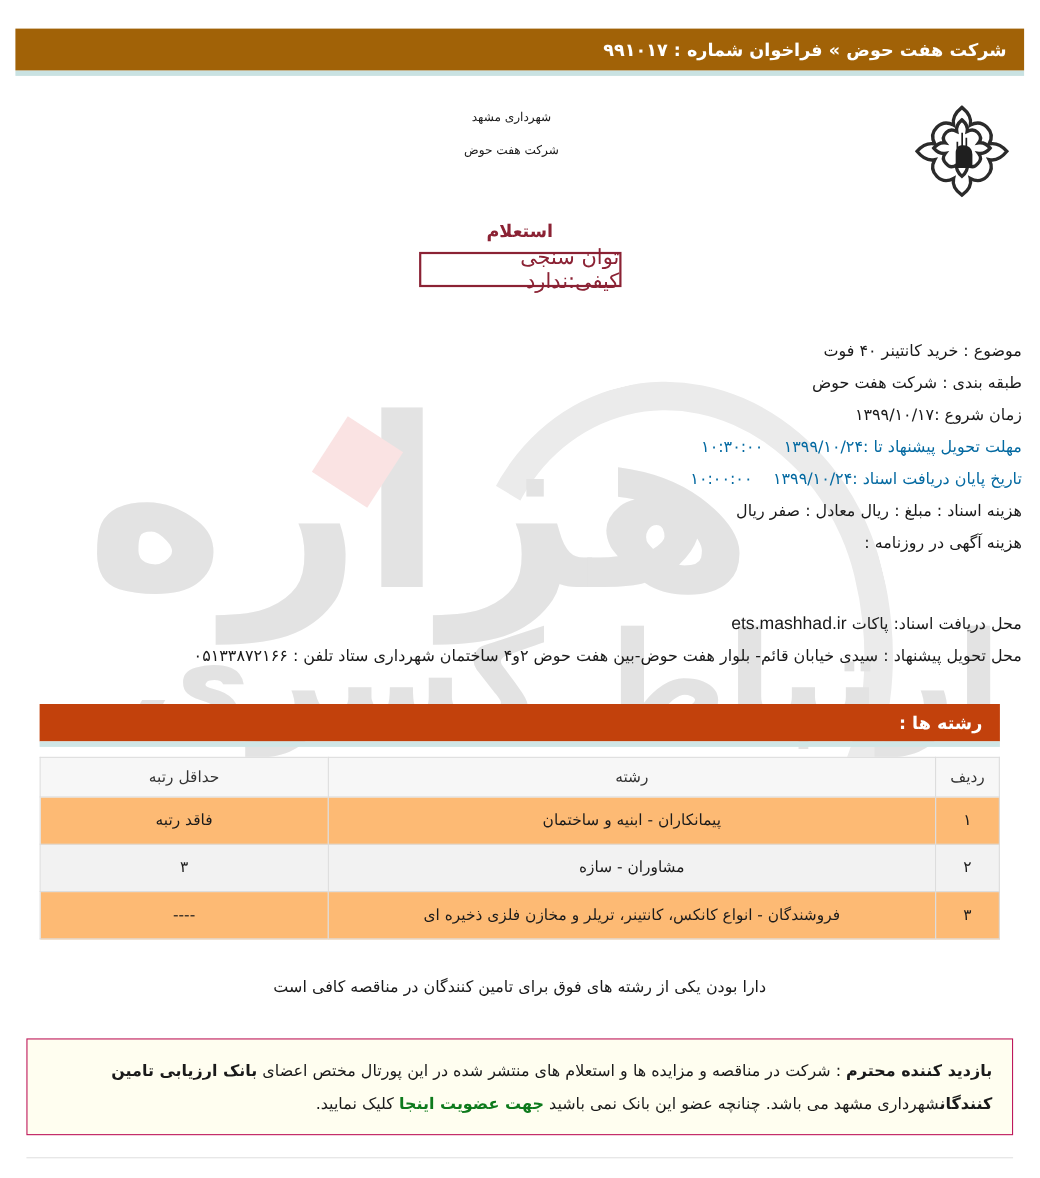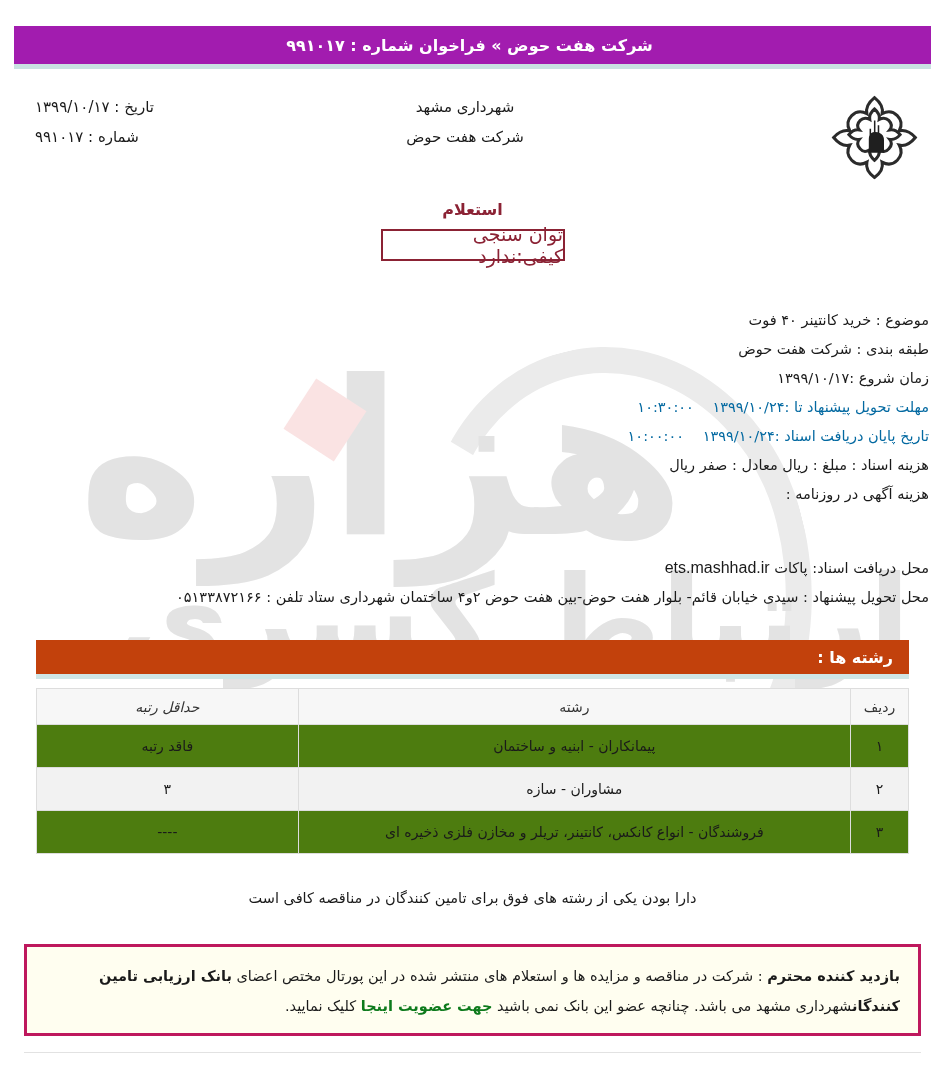--- a/index.html
+++ b/index.html
@@ -68,26 +68,26 @@
     transform: rotate(-14deg);
   }
 
   
   .topbar {
     position: absolute;
     left: 14px;
     top: 26px;
     width: 917px;
     height: 38px;
-    background: #a21caf;
+    background: #a16207;
     color: #ffffff;
     z-index: 3;
     display: flex;
     align-items: center;
-    justify-content: center;
+    justify-content: flex-start;
     box-sizing: border-box;
     padding-left: 10px;
     padding-right: 16px;
   }
   .topbar-title {
     font-size: 16px;
     font-weight: bold;
     white-space: nowrap;
   }
   .topbar-shadow {
@@ -115,21 +115,21 @@
     left: 0;
     width: 945px;
     height: 95px;
   }
   .hdr-org {
     position: absolute;
     right: 380px;
     top: 0;
     text-align: center;
     width: 200px;
-    font-size: 15px;
+    font-size: 11px;
     line-height: 30px;
   }
   .hdr-meta {
     position: absolute;
     right: 700px;
     top: 0;
     width: 210px;
     font-size: 15px;
     line-height: 30px;
     text-align: left;
@@ -238,44 +238,44 @@
     vertical-align: middle;
     padding: 2px 8px;
     box-sizing: border-box;
   }
   table.fields thead th {
     background: #f7f7f7;
     font-weight: normal;
     color: #333333;
     height: 36px;
   }
-  table.fields tbody tr.odd td { background: #4d7c0f; margin-left: 23px; }
+  table.fields tbody tr.odd td { background: #fdba74; margin-left: 23px; }
   table.fields tbody tr.even td { background: #f2f2f2; }
   .col-row   { width: 58px; }
   .col-field { width: 553px; }
-  .col-rank  { width: 262px; font-style: italic; }
+  .col-rank  { width: 262px; }
 
   .note-line {
     position: absolute;
     top: 890px;
     right: 16px;
     width: 913px;
     text-align: center;
     font-size: 14.5px;
   }
 
   
   .notice {
     position: absolute;
     top: 944px;
     left: 24px;
     width: 897px;
     min-height: 88px;
     background: #fffef0;
-    border: 3px solid #be185d;
+    border: 1px solid #be185d;
     box-sizing: border-box;
     padding: 14px 18px 12px 18px;
     font-size: 14.5px;
     line-height: 30px;
     text-align: right;
     color: #1a1a1a;
   }
   .b { font-weight: bold; }
   .lnk { color: #0d7a1c; font-weight: bold; text-decoration: none; }
   .footer-rule {
@@ -301,24 +301,20 @@
   <span class="topbar-title">شرکت هفت حوض » فراخوان شماره : ۹۹۱۰۱۷</span>
 </div>
 <div class="topbar-shadow"></div>
 
 <div class="sheet">
 
   <div class="hdr">
     <div class="hdr-org">
       <div>شهرداری مشهد</div>
       <div>شرکت هفت حوض</div>
-    </div>
-    <div class="hdr-meta">
-      <div>تاریخ : ۱۳۹۹/۱۰/۱۷</div>
-      <div>شماره :  ۹۹۱۰۱۷</div>
     </div>
     <div class="hdr-logo">
       <svg viewBox="0 0 100 100" width="105" height="95" aria-hidden="true">
         <g fill="none" stroke="#2b2b2b" stroke-width="3.2">
           <path d="M50 8 q10 8 8 17 q9-5 16 2 q7 7 2 16 q9-2 17 7 q-8 10-17 8 q5 9-2 16 q-7 7-16 2 q2 9-8 16 q-10-7-8-16 q-9 5-16-2 q-7-7-2-16 q-9 2-17-8 q8-9 17-7 q-5-9 2-16 q7-7 16-2 q-2-9 8-17 z"></path>
           <path d="M50 20 q6 5 5 11 q6-3 10 1 q5 5 1 10 q6-1 11 5 q-5 6-11 5 q4 5-1 10 q-4 5-10 1 q1 6-5 11 q-6-5-5-11 q-6 4-10-1 q-5-5-1-10 q-6 1-11-5 q5-6 11-5 q-4-5 1-10 q4-4 10-1 q-1-6 5-11 z"></path>
         </g>
         <path d="M44 66 h16 v-13 q0-6-5-8 v-8 h-1.6 v7.6 q-1.4-.4-2.4-.4 v-12 h-1.6 v12 q-2 .3-3 1.2 v-4.5 h-1.6 v6.4 q-.8 2-0.8 4.2 z" fill="#1f1f1f"></path>
       </svg>
     </div>

